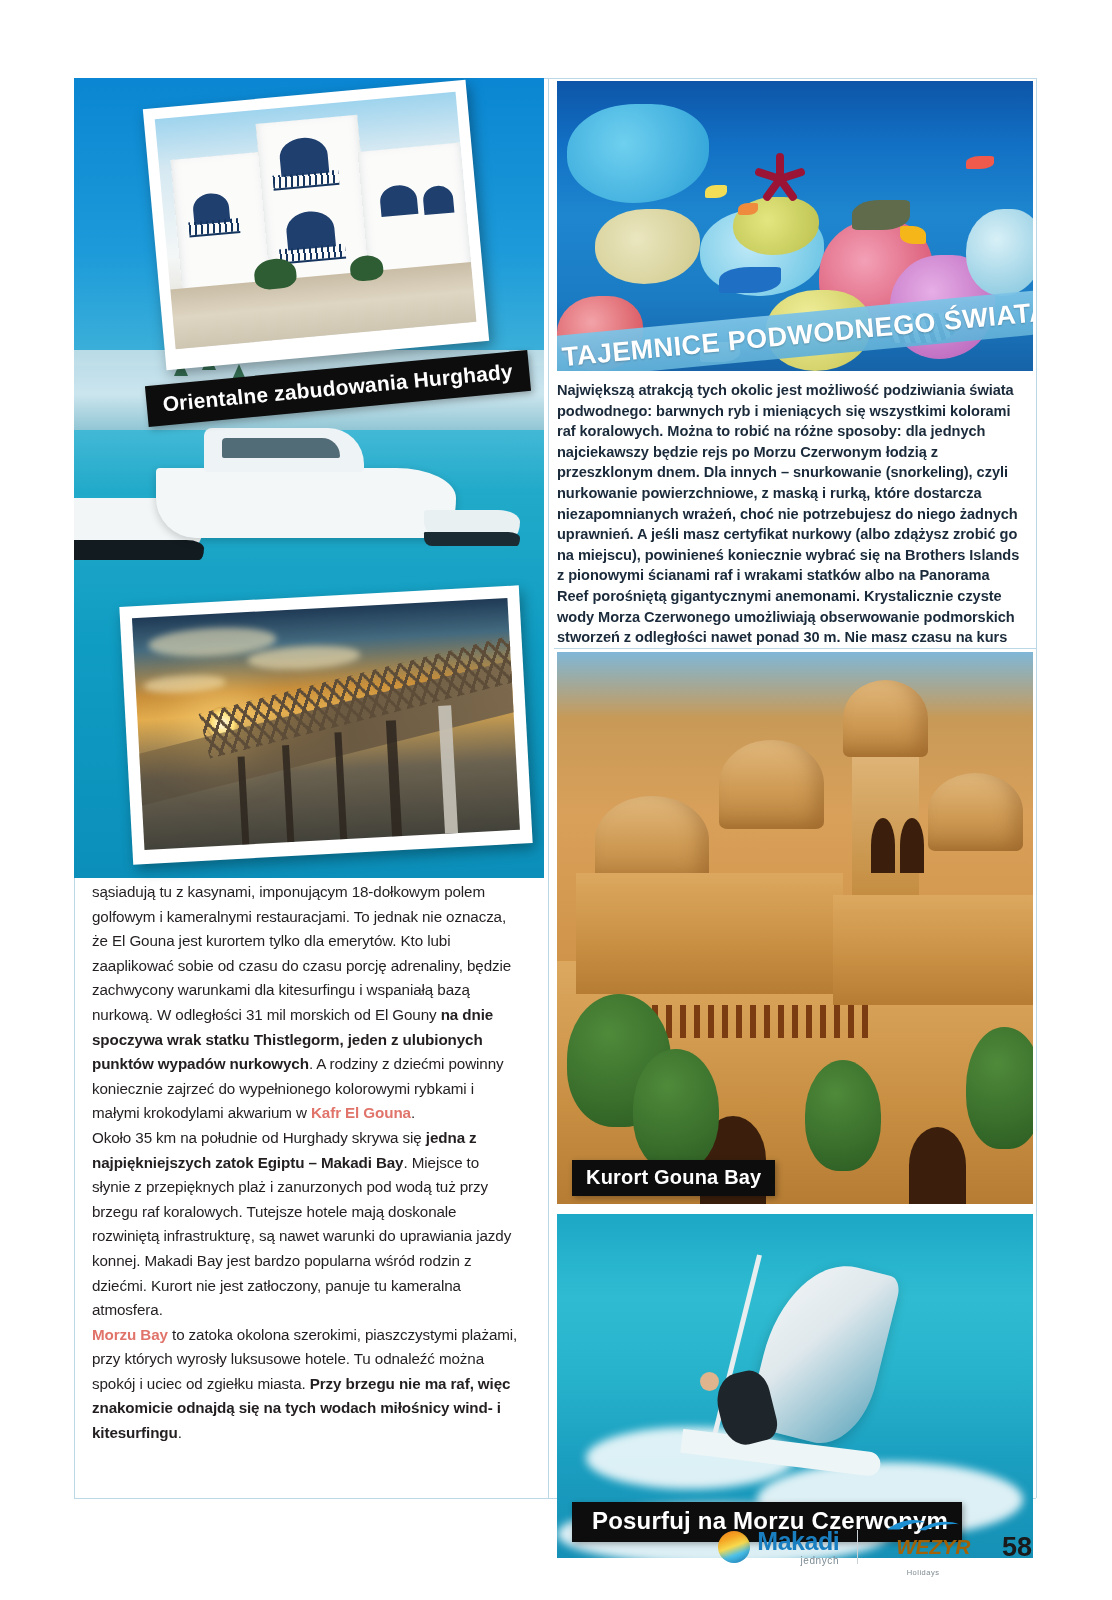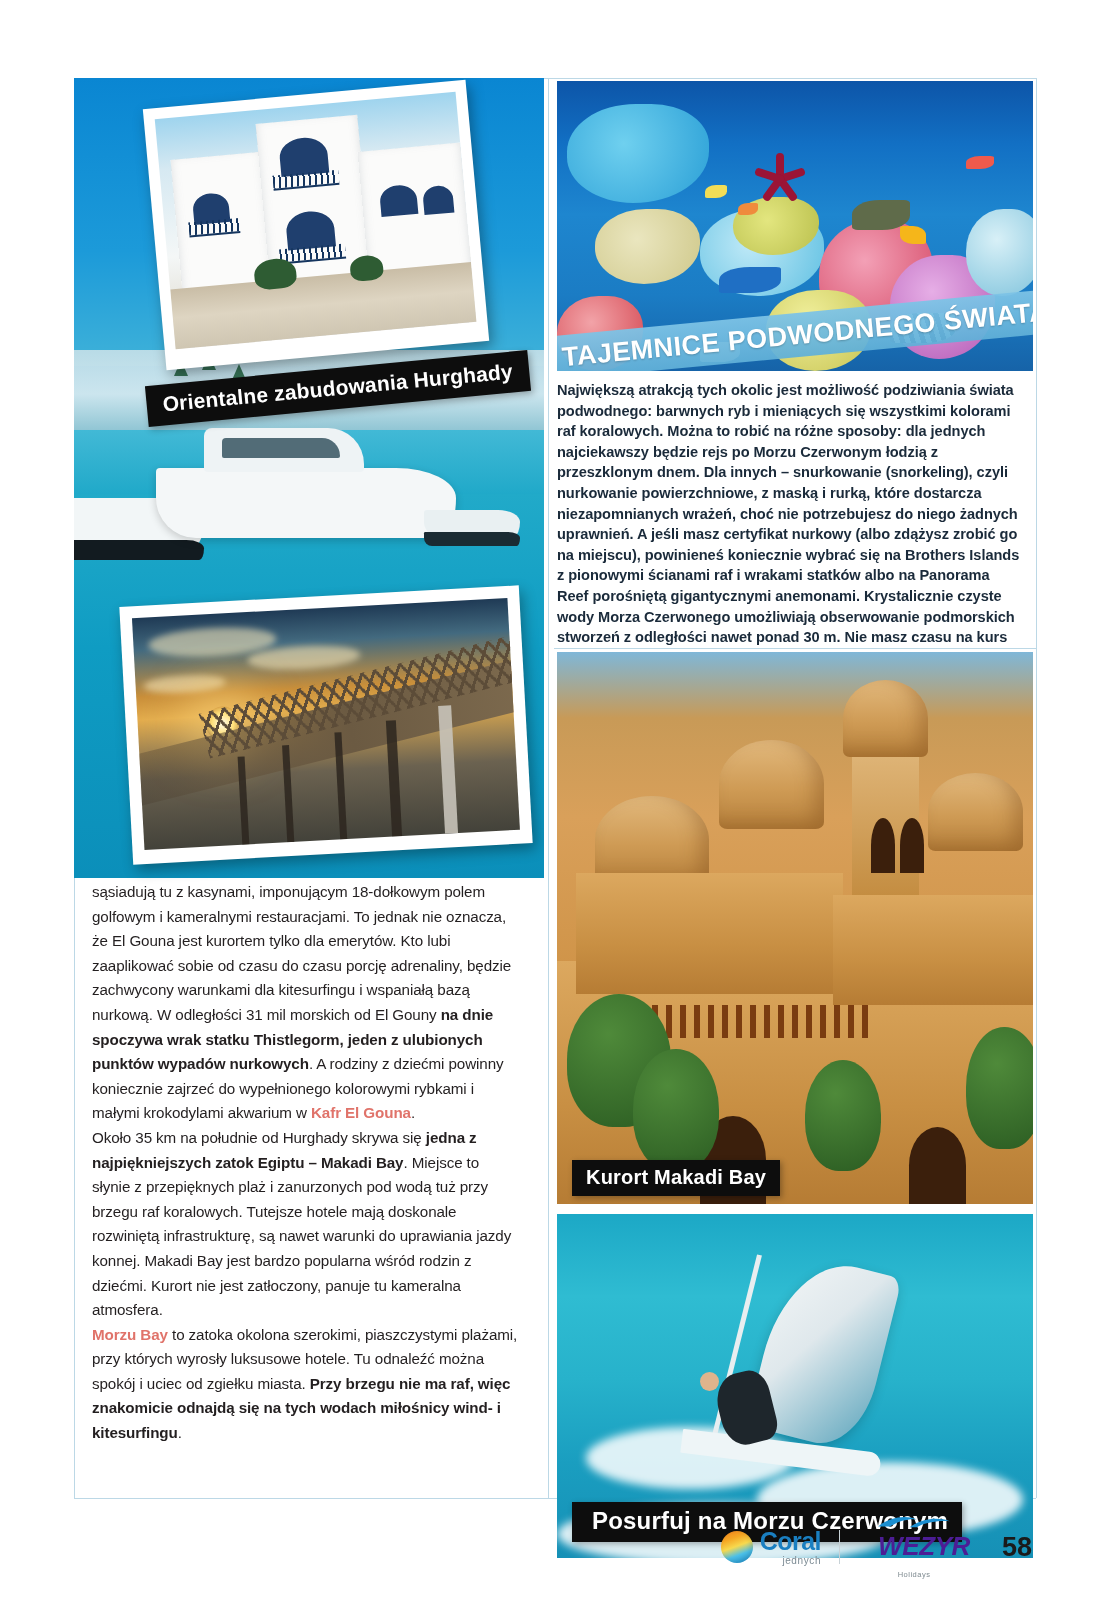--- a/index.html
+++ b/index.html
@@ -380,21 +380,21 @@
   .coral-name {
     font-size: 25px; font-weight: bold; color:#1a7fc1; letter-spacing:-.5px;
   }
   .coral-sub {
     font-size: 10px; color:#7b8a93; letter-spacing:.6px; margin-top:2px; text-align:right;
   }
   .logo-sep { width:1px; height:34px; background:#c8d2d7; }
   .logo-wezyr { text-align:center; line-height:1; }
   .wezyr-swoosh { height:14px; margin-bottom:1px; }
   .wezyr-name {
-    font-size: 26px; font-weight:bold; color:#4c1d95;
+    font-size: 21px; font-weight:bold; color:#a16207;
     font-style: italic; letter-spacing:-.4px;margin-left:20px;
   }
   .wezyr-sub { font-size:7.5px; color:#7e8a90; letter-spacing:.5px; margin-top:12px; }
   .page-num {
     font-size: 27px; font-weight: bold; color:#1a1a1a;
     margin-left: 14px;
   }
 </style>
 </head>
 <body>
@@ -519,42 +519,42 @@
       <div class="arch-dark" style="left:66%; top:30%; width:5%; height:10%;"></div>
       <div class="arch-dark" style="left:72%; top:30%; width:5%; height:10%;"></div>
       <div class="arch-dark" style="left:30%; top:84%; width:14%; height:16%;"></div>
       <div class="arch-dark" style="left:74%; top:86%; width:12%; height:14%;"></div>
       <div style="position:absolute; left:20%; top:64%; width:46%; height:6%; background:repeating-linear-gradient(90deg,#7a3c10 0 6px, transparent 6px 14px);"></div>
       <div class="green" style="left:2%;  top:62%; width:22%; height:24%;"></div>
       <div class="green" style="left:16%; top:72%; width:18%; height:22%;"></div>
       <div class="green" style="left:52%; top:74%; width:16%; height:20%;"></div>
       <div class="green" style="left:86%; top:68%; width:16%; height:22%;"></div>
     </div>
-    <div class="caption-bar cap-makadi">Kurort Makadi Bay</div>
+    <div class="caption-bar cap-makadi">Kurort Gouna Bay</div>
 
     <div class="surf-photo">
       <div class="surf-spray" style="left:6%;  top:62%; width:44%; height:18%;"></div>
       <div class="surf-spray" style="left:42%; top:72%; width:56%; height:22%;"></div>
       <div class="surf-spray" style="left:0%;  top:84%; width:70%; height:18%;"></div>
       <div class="surf-mast"></div>
       <div class="surf-sail"></div>
       <div class="surf-board"></div>
       <div class="surfer"></div>
       <div class="surfer-head"></div>
     </div>
     <div class="caption-bar cap-surf">Posurfuj na Morzu Czerwonym</div>
 
   </div>
 
   <div class="footer">
 
     <div class="logo-coral">
       <div class="coral-mark"></div>
       <div class="coral-text">
-        <div class="coral-name">Coral</div>
+        <div class="coral-name">Makadi</div>
         <div class="coral-sub">jednych</div>
       </div>
     </div>
 
     <div class="logo-sep"></div>
 
     <div class="logo-wezyr">
       <svg class="wezyr-swoosh" viewBox="0 0 90 16" width="90" height="14">
         <path d="M4 13 C18 2, 36 0, 48 5 C40 4, 28 6, 18 13 Z" fill="#1b8fd1"></path>
         <path d="M40 14 C54 4, 72 2, 86 7 C74 6, 58 8, 48 14 Z" fill="#1b8fd1"></path>

